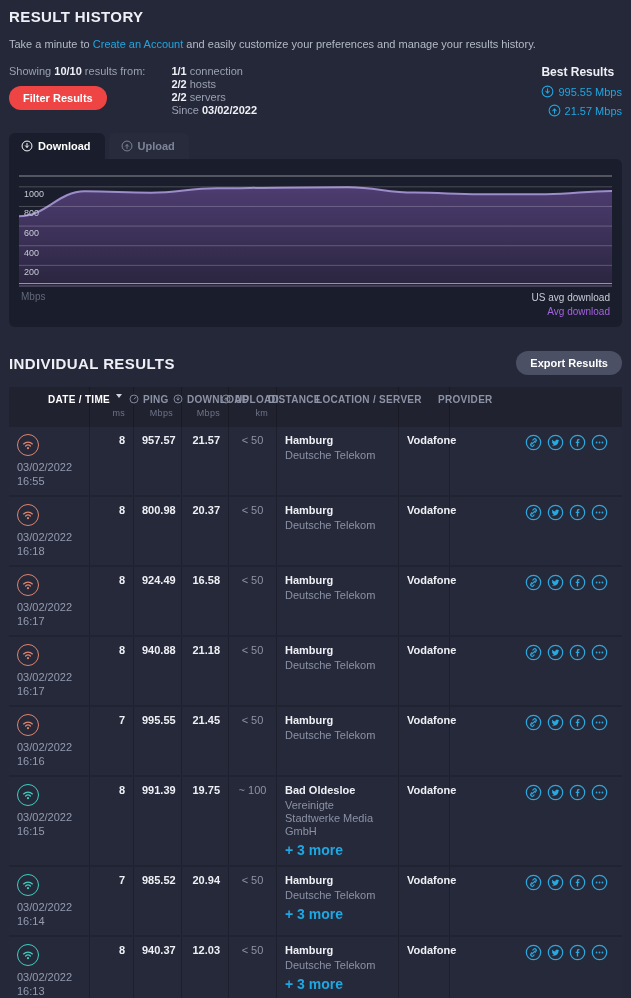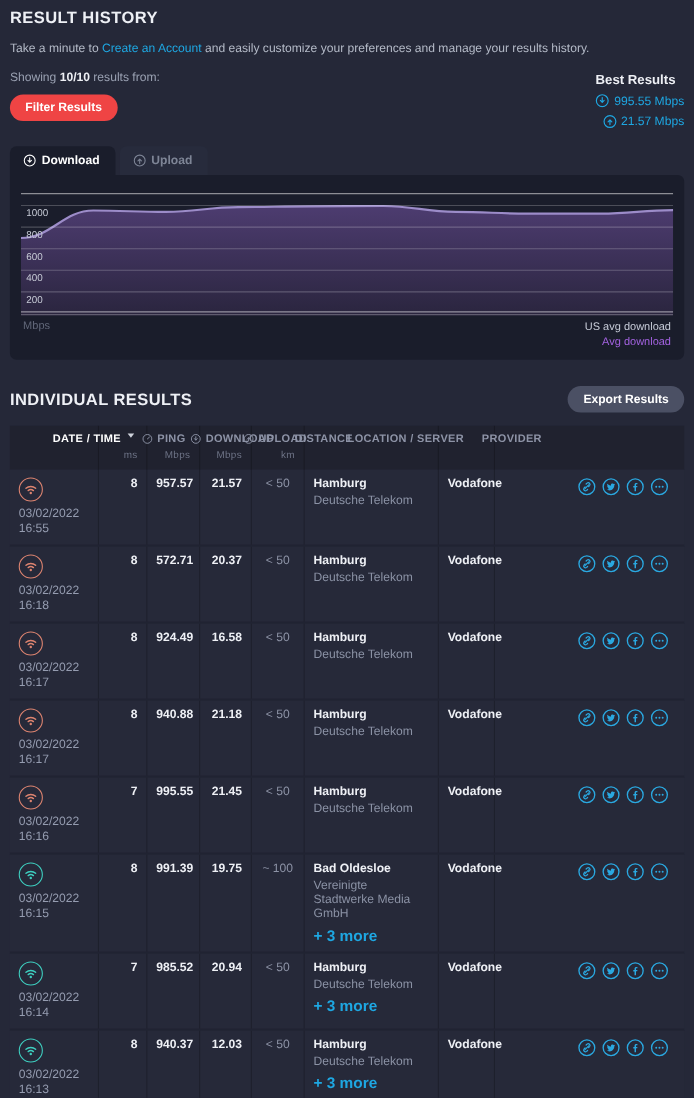--- a/index.html
+++ b/index.html
@@ -91,20 +91,26 @@
     <span>Take a minute to </span><a>Create an Account</a><span> and easily customize your preferences and manage your results history.</span>
   </div>
 
   <div class="summary">
     <div>
       <div class="showing">
         <span>Showing </span><b>10/10</b><span> results from:</span>
       </div>
       <button class="pill filter-btn">Filter Results</button>
     </div>
+    <div class="flt" id="filter-list">
+        <div><span></span><b>1/1</b><span> connection</span></div>
+        <div><span></span><b>2/2</b><span> hosts</span></div>
+        <div><span></span><b>2/2</b><span> servers</span></div>
+        <div><span>Since </span><b>03/02/2022</b><span></span></div>
+      </div>
     <div class="best">
       <div class="best-title">Best Results</div>
       <div class="best-val">
         <span class="cicon">
           <svg width="13" height="13" viewBox="0 0 16 16">
               <circle cx="8" cy="8" r="6.6" fill="none" stroke="#1ea7e2" stroke-width="1.3"></circle>
               <path d="M8 4.6v5M5.9 7.7L8 9.9l2.1-2.2" fill="none" stroke="#1ea7e2" stroke-width="1.3" stroke-linecap="round" stroke-linejoin="round"></path>
             </svg>
         </span>
         <span>995.55 Mbps</span>
@@ -303,21 +309,21 @@
       <span class="conn orange">
         <svg width="16" height="16" viewBox="0 0 16 16">
                 <path d="M3.6 6.9a6.6 6.6 0 0 1 8.8 0M5.6 9a3.6 3.6 0 0 1 4.8 0" fill="none" stroke="currentColor" stroke-width="1.3" stroke-linecap="round"></path>
                 <circle cx="8" cy="11.2" r="1.1" fill="currentColor"></circle>
               </svg>
       </span>
       <div class="dtxt">03/02/2022</div>
       <div class="dtxt">16:18</div>
     </div>
     <div class="td c-ping num">8</div>
-    <div class="td c-dl num">572.71</div>
+    <div class="td c-dl num">800.98</div>
     <div class="td c-ul num">20.37</div>
     <div class="td c-dist dist">&lt; 50</div>
     <div class="td c-loc">
       <div class="loc-name">Hamburg</div>
       <div class="srv">Deutsche Telekom</div>
 
     </div>
     <div class="td c-prov prov">Vodafone</div>
     <div class="td c-share">
       <span class="share-ic">

